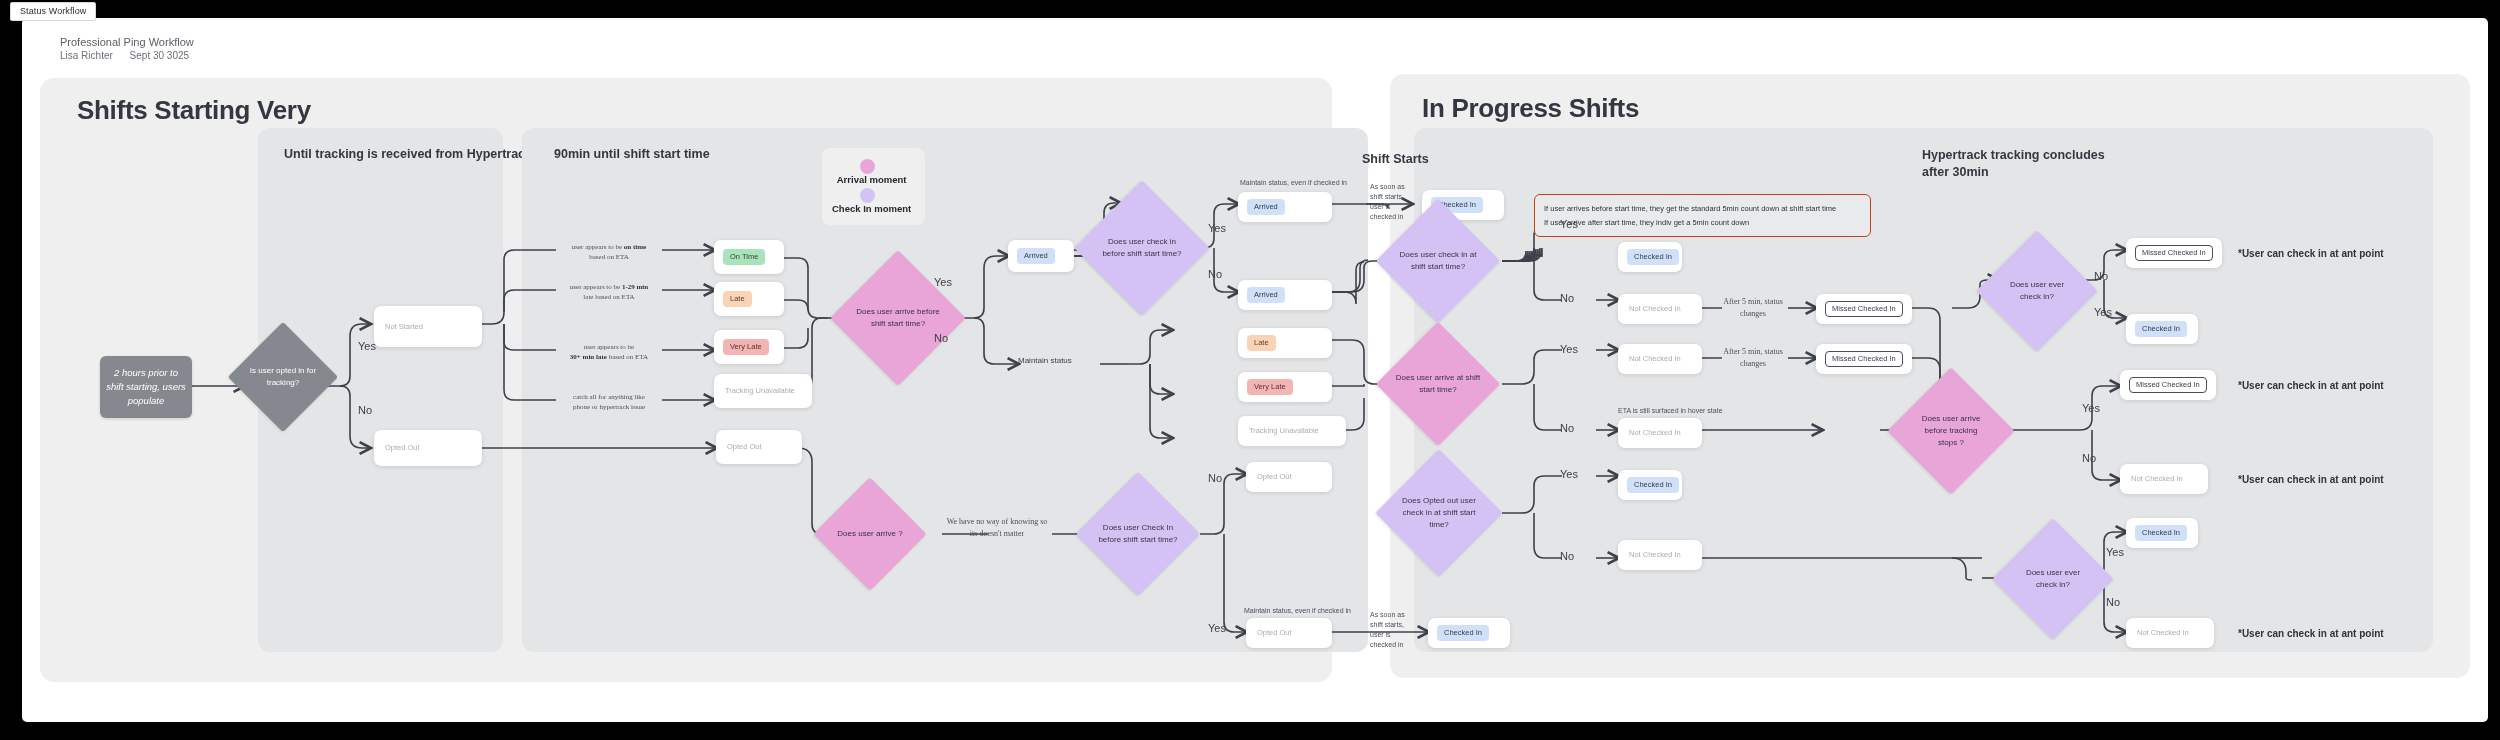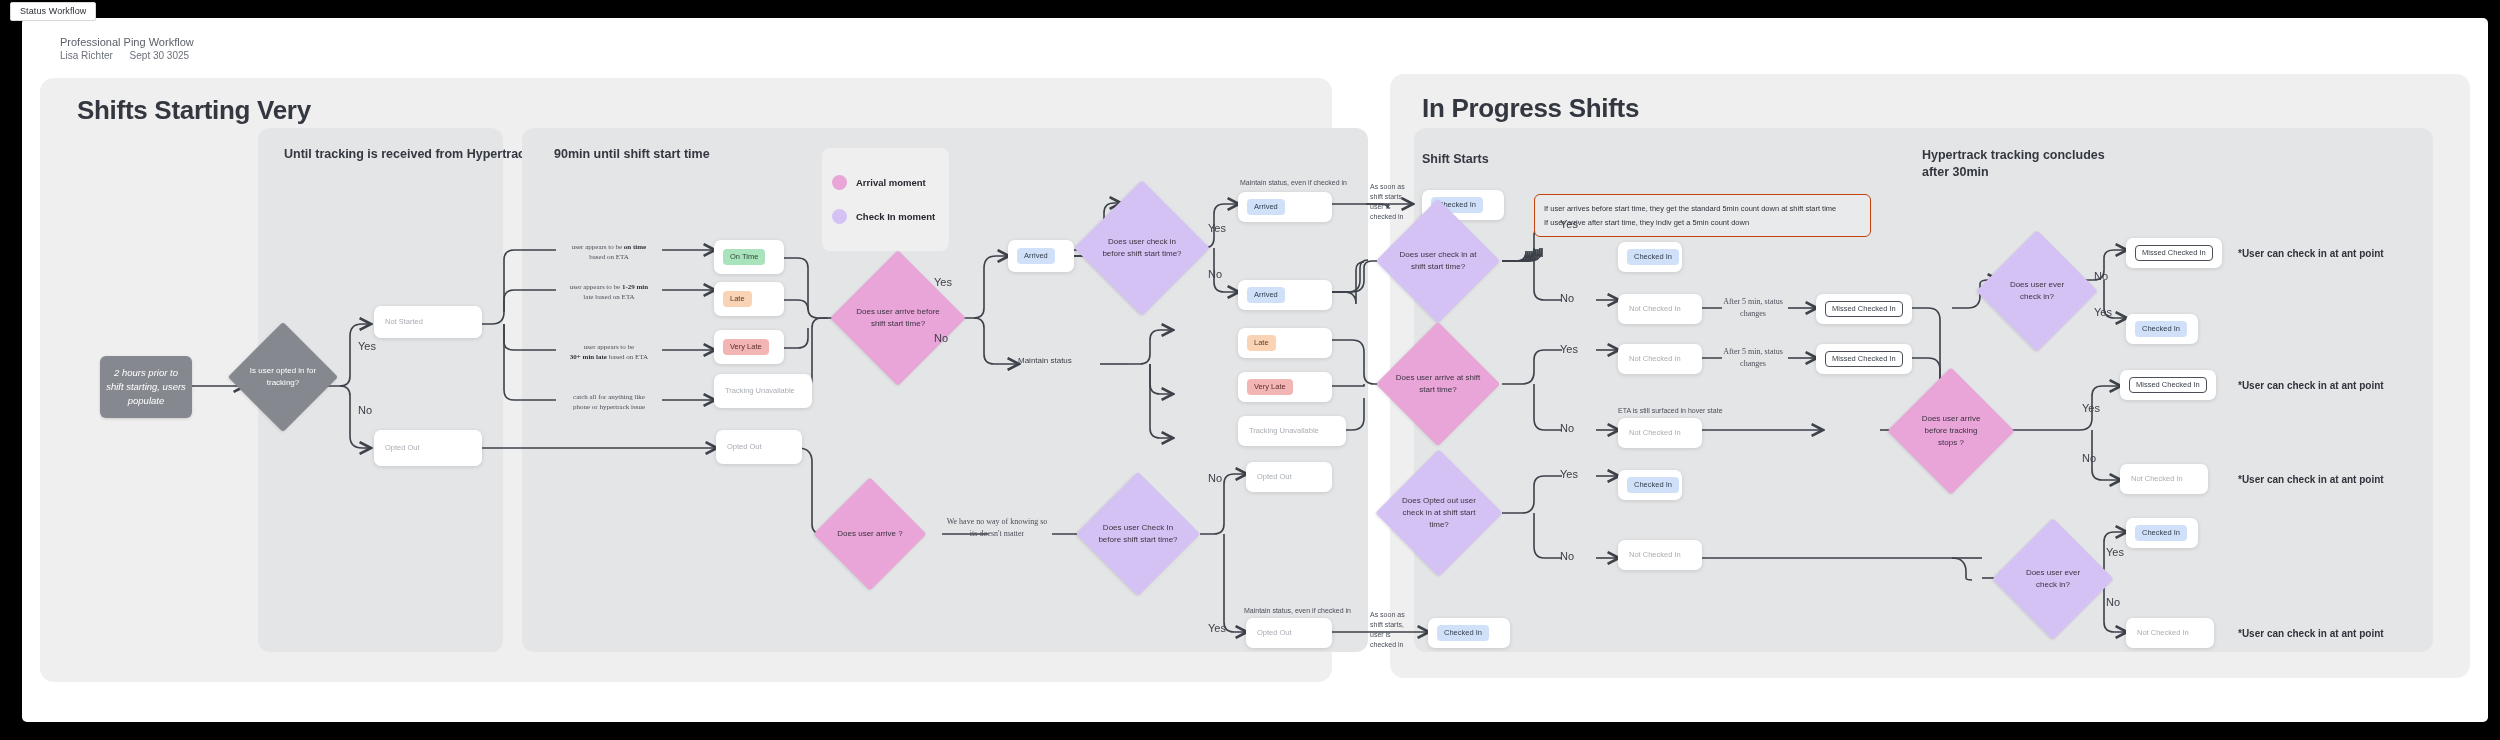--- a/index.html
+++ b/index.html
@@ -78,21 +78,21 @@
   .callout{
     position:absolute; background:#e9eaec; border:1px solid #c2410c;
     border-radius:6px; padding:7px 9px; font-size:7.5px; color:#2f333a; line-height:1.8;
   }
   .star{ position:absolute; font-size:10px; font-weight:bold; color:#2f333a; white-space:nowrap; }
 
   .legend{
     position:absolute; background:#efeff0; border-radius:8px;
     padding:8px 14px 8px 10px;
   }
-  .legend-row{ display:flex; align-items:center; margin:19px 0; }
+  .legend-row{ display:flex; align-items:center; margin:3px 0;flex-direction:column; }
   .legend-dot{ width:15px; height:15px; border-radius:50%; margin-right:9px; }
   .legend-txt{ font-size:9.5px; color:#24272d; font-weight:bold; }
 
   svg.wires{ position:absolute; left:0; top:0; width:2500px; height:740px; pointer-events:none; }
   svg.wires path, svg.wires line{ fill:none; stroke:#3d4149; stroke-width:1.6; }
 </style>
 </head>
 <body>
 
 <div id="tab-chip">Status Workflow</div>
@@ -112,21 +112,21 @@
   <div class="subpanel" style="left:236px; top:110px; width:245px; height:524px;"></div>
   <div class="subpanel-title" style="left:262px; top:129px;">Until tracking is received from Hypertrack</div>
 
   <div class="subpanel" style="left:500px; top:110px; width:846px; height:524px;"></div>
   <div class="subpanel-title" style="left:532px; top:129px;">90min until shift start time</div>
 
   <div class="panel" style="left:1368px; top:56px; width:1080px; height:604px;"></div>
   <div class="panel-title" style="left:1400px; top:75px; font-size:26px;">In Progress Shifts</div>
 
   <div class="subpanel" style="left:1392px; top:110px; width:525px; height:524px;"></div>
-  <div class="subpanel-title" style="left:1400px; top:134px;">Shift Starts</div>
+  <div class="subpanel-title" style="left:1340px; top:134px;">Shift Starts</div>
 
   <div class="subpanel" style="left:1893px; top:110px; width:518px; height:524px;"></div>
   <div class="subpanel-title" style="left:1900px; top:129px; width:200px; line-height:1.35;">Hypertrack tracking concludes after 30min</div>
 
   <div class="legend" style="left:800px; top:130px;">
     <div class="legend-row">
       <span class="legend-dot" style="background:#e9a4d8;"></span>
       <span class="legend-txt">Arrival moment</span>
     </div>
     <div class="legend-row">
@@ -261,21 +261,21 @@
   </svg>
 
   <div class="node start-box" style="left:78px; top:338px; width:92px; height:62px;font-style:italic;">2 hours prior to shift starting, users populate</div>
 
   <div class="node diamond d-gray" style="left:222px; top:320px; width:78px; height:78px;">
     <span>Is user opted in for tracking?</span>
   </div>
   <div class="edge-lbl" style="left:336px; top:322px;">Yes</div>
   <div class="edge-lbl" style="left:336px; top:386px;">No</div>
 
-  <div class="node card" style="left:352px; top:288px; width:108px; height:32px;">
+  <div class="node card" style="left:352px; top:288px; width:108px; height:41px;">
     <span class="chip plain">Not Started</span>
   </div>
   <div class="node card" style="left:352px; top:412px; width:108px; height:36px;">
     <span class="chip plain">Opted Out</span>
   </div>
 
   <div class="note center" style="left:534px; top:224px; width:106px;">
     <span>user appears to be </span><b>on time</b><br>
     <span>based on ETA</span>
   </div>

